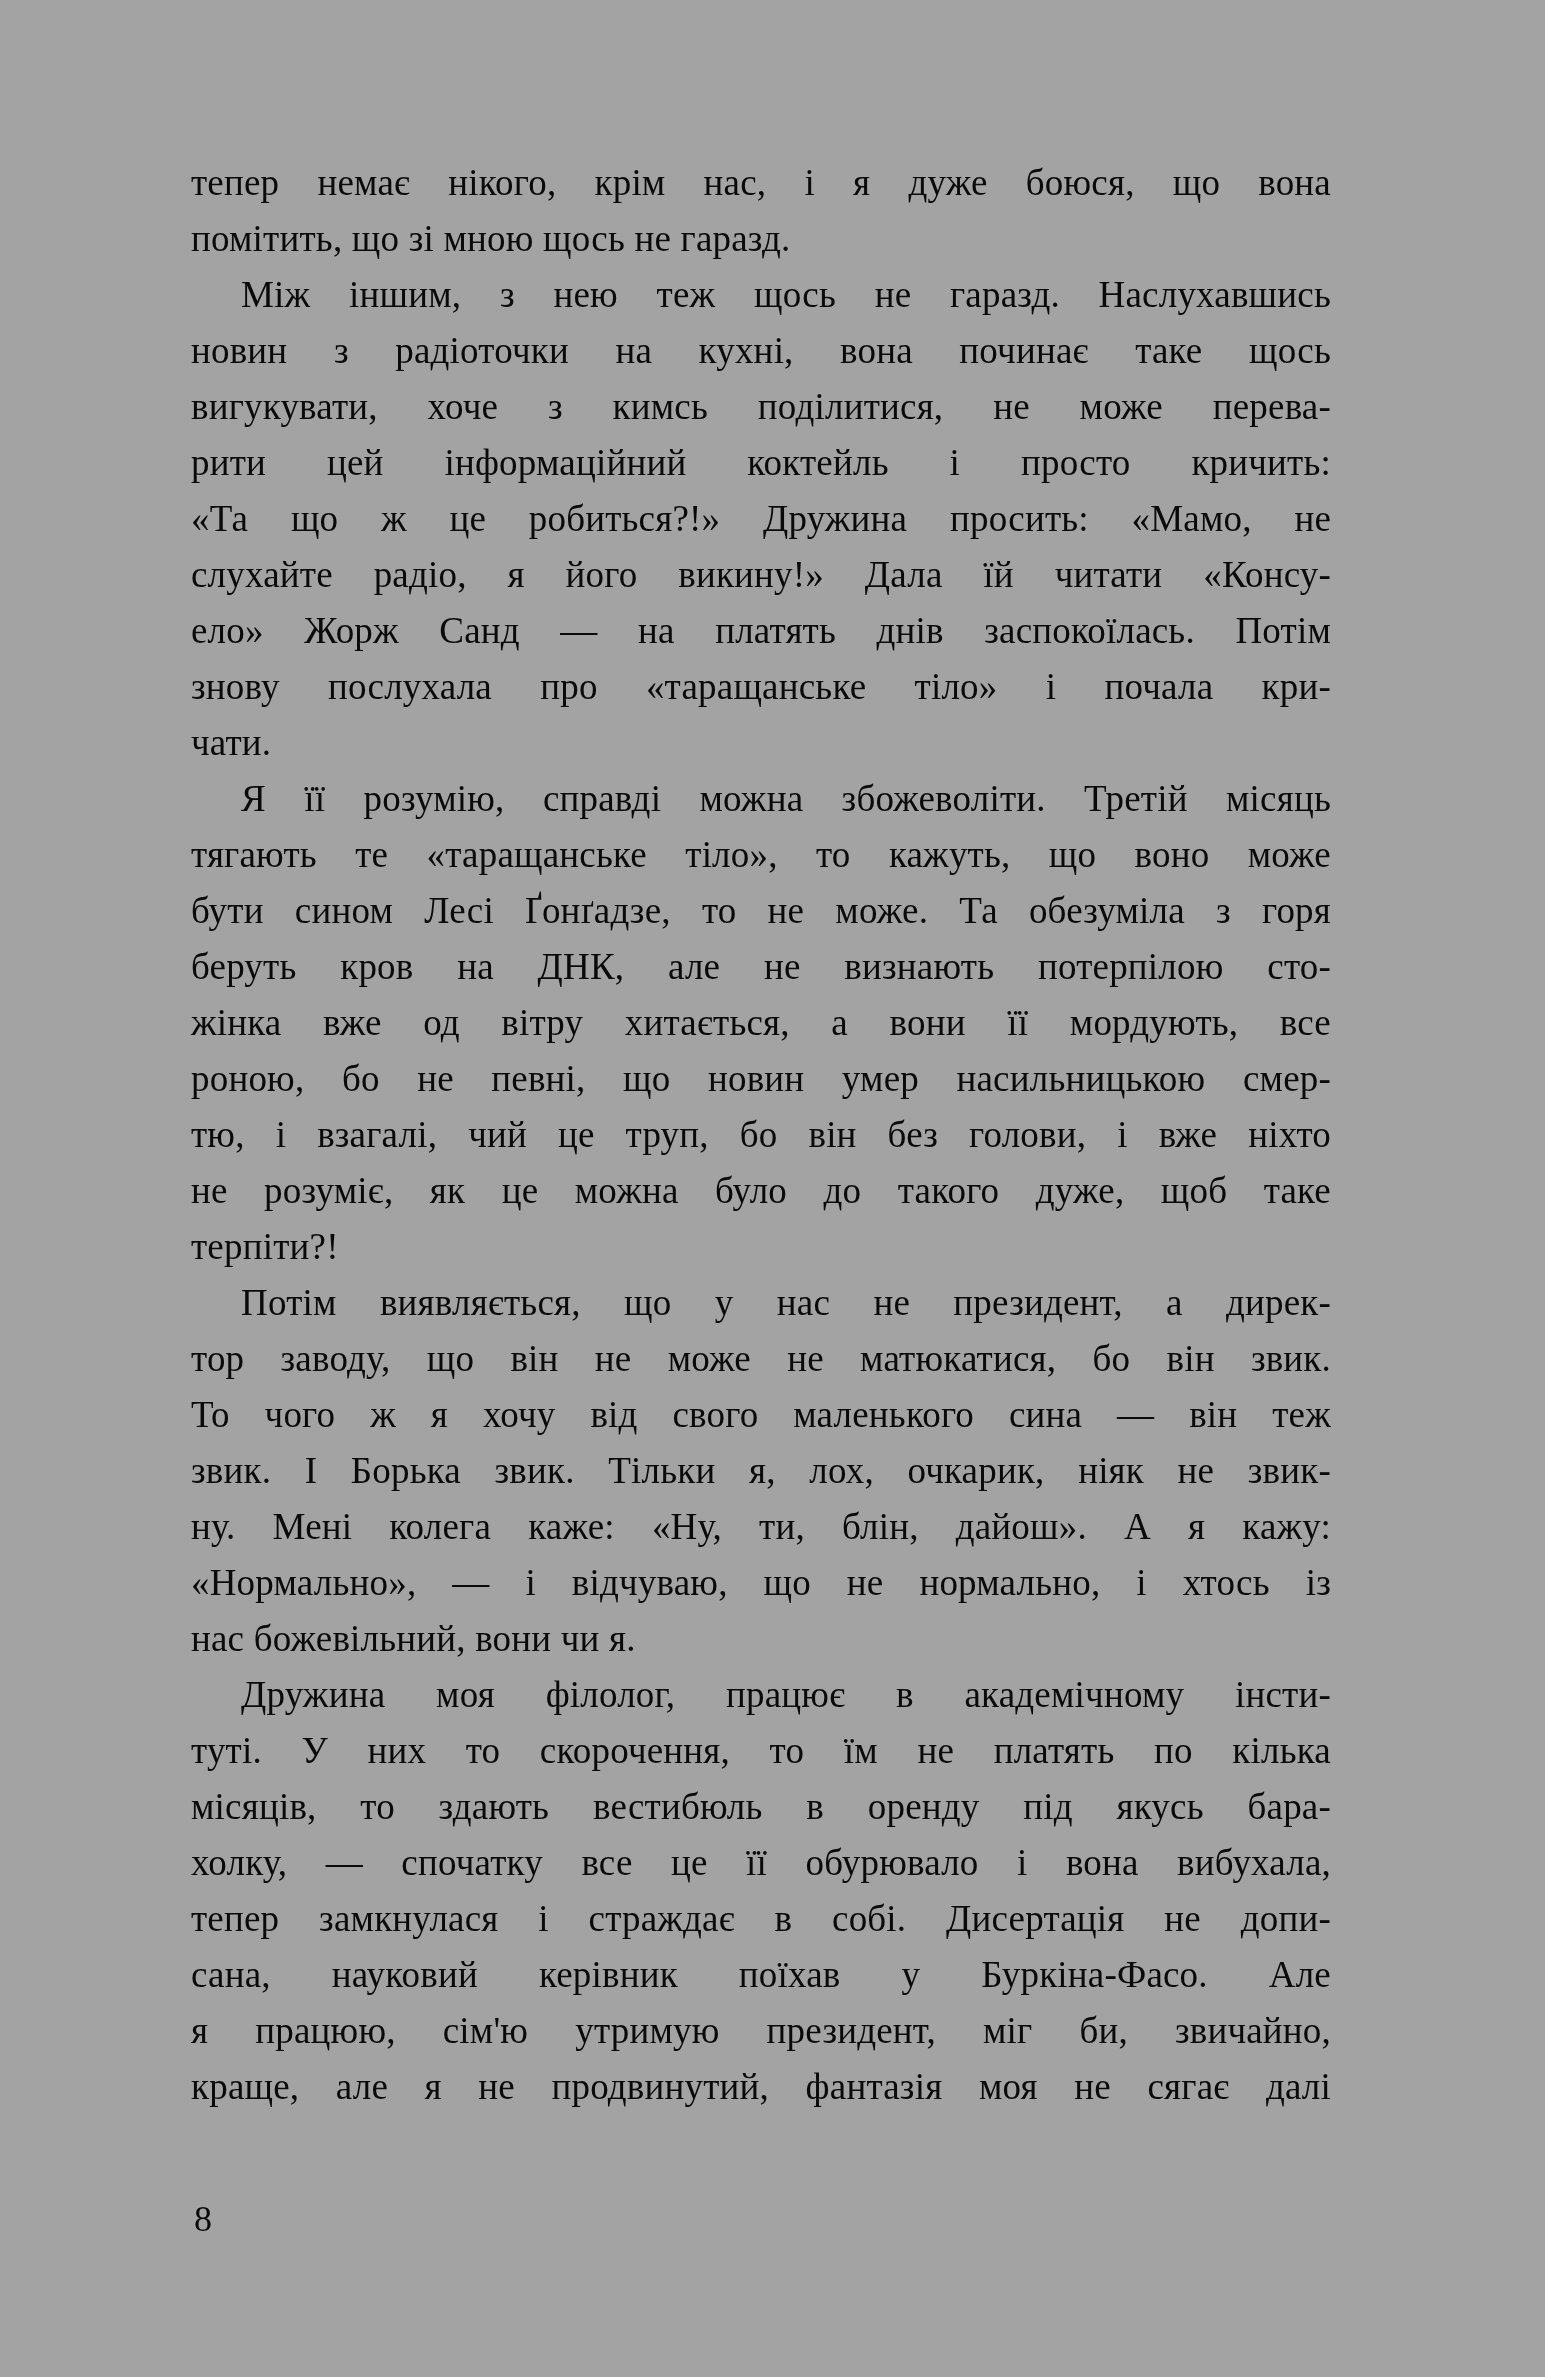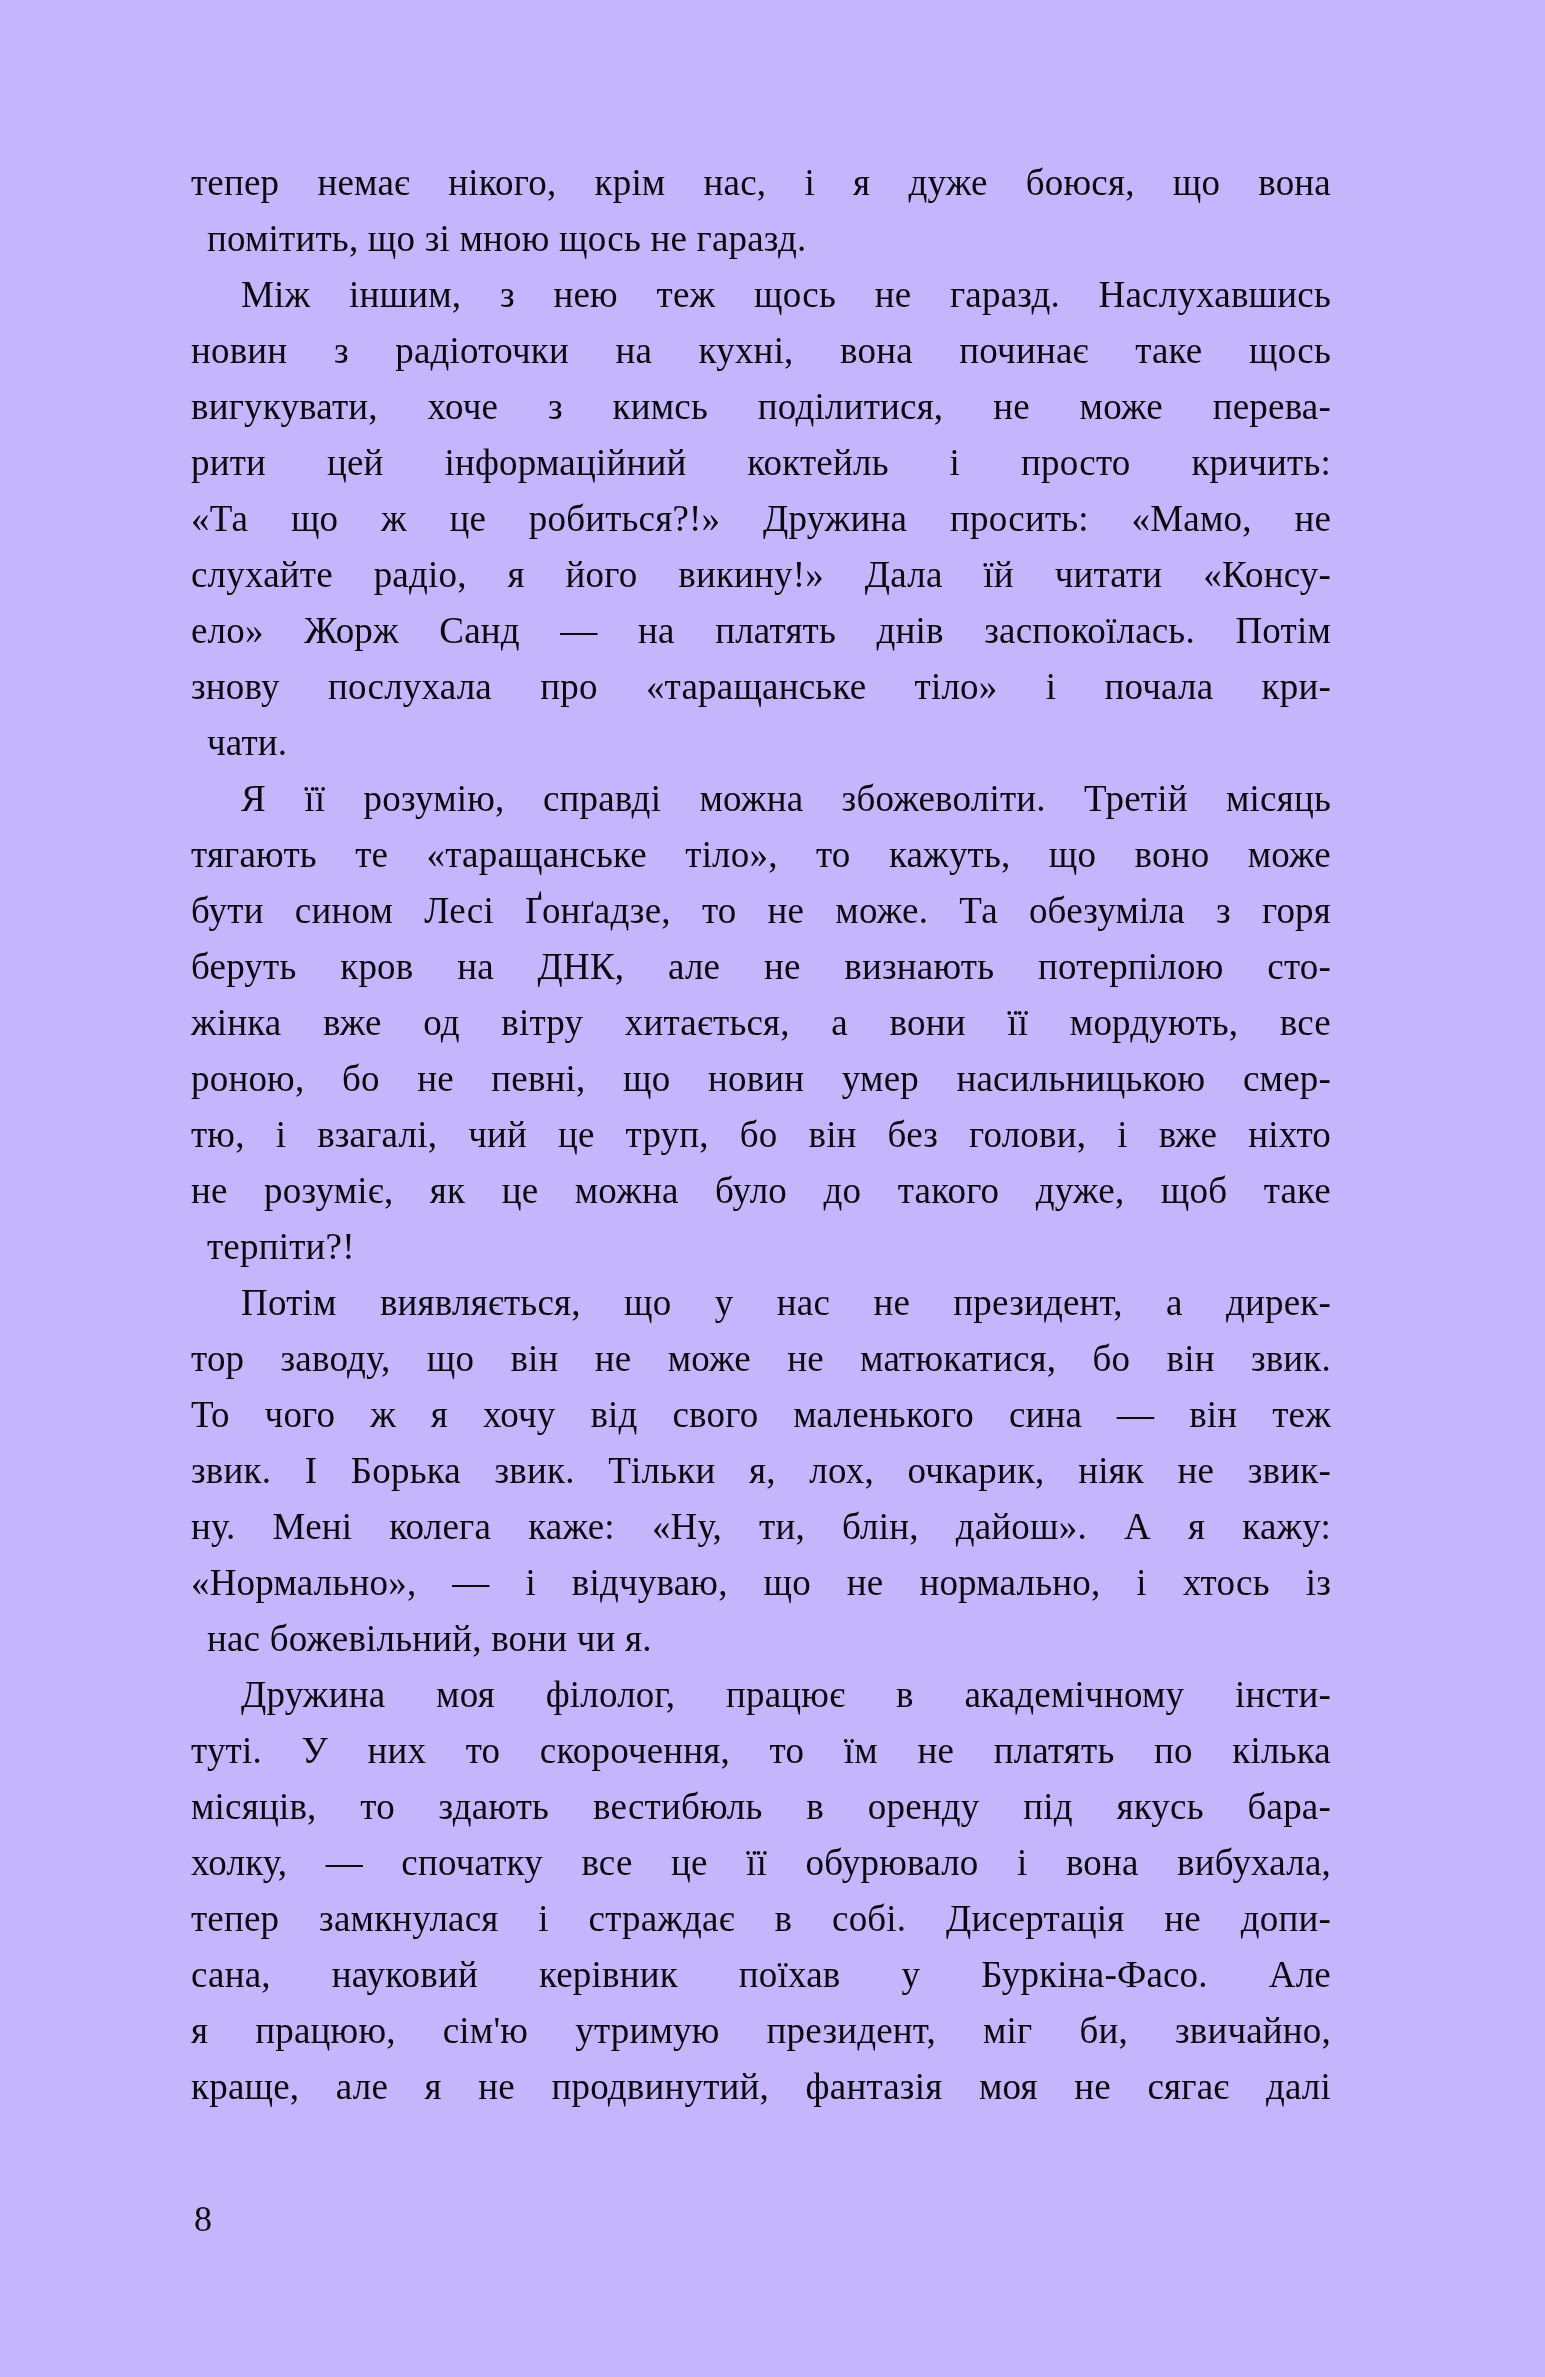--- a/index.html
+++ b/index.html
@@ -4,21 +4,21 @@
 <style>
   html, body {
     margin: 0;
     padding: 0;
     background: #ffffff;
   }
   .page {
     position: relative;
     width: 1546px;
     height: 2377px;
-    background: #c4b5fd;
+    background: #a3a3a3;
     color: #0a0a0a;
     font-family: "Liberation Serif", "DejaVu Serif", serif;
     overflow: hidden;
   }
   .text-block {
     position: absolute;
     left: 191px;
     top: 155px;
     width: 1140px;
     font-size: 37px;
@@ -27,21 +27,20 @@
     letter-spacing: 0.2px;
   }
   .ln {
     text-align: justify;
     text-align-last: justify;
     white-space: normal;
   }
   .ln.end {
     text-align: left;
     text-align-last: left;
-    margin-left: 16px;
   }
   .ln.ind {
     text-indent: 50px;
   }
   .page-number {
     position: absolute;
     left: 194px;
     top: 2196px;
     font-size: 36px;
     line-height: 47px;

